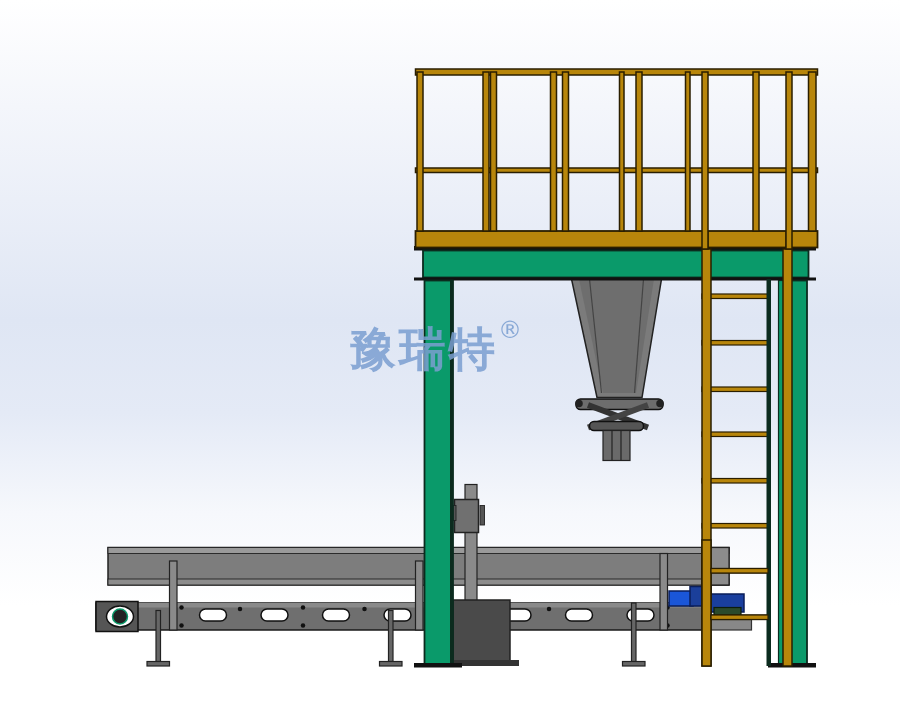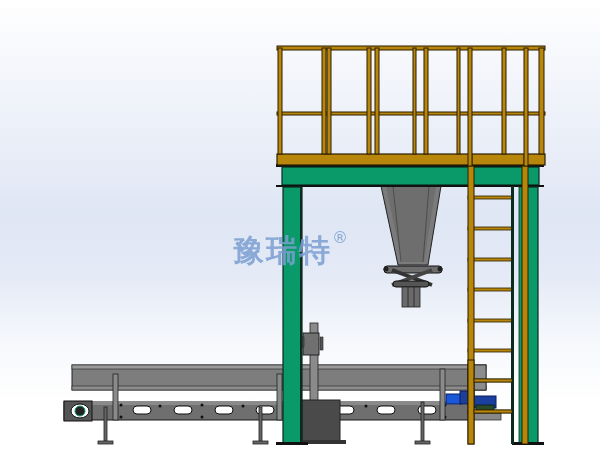--- a/index.html
+++ b/index.html
@@ -1,20 +1,20 @@
 <!DOCTYPE html>
 <html><head>
 <meta charset="utf-8">
 <style>
   html, body { margin:0; padding:0; }
   body { width:600px; height:475px; overflow:hidden; position:relative;
     background: linear-gradient(to bottom, #ffffff 0%, #f4f6fb 15%, #dfe6f4 45%, #e4eaf6 58%, #f6f8fc 72%, #ffffff 85%, #ffffff 100%);
     font-family: "DejaVu Sans", sans-serif; }
   #scene { position:absolute; left:0; top:0; width:600px; height:475px; }
-  .watermark { position:absolute; left:233px; top:230px; font-size:31px; font-weight:bold;
+  .watermark { position:absolute; left:233px; top:212px; font-size:31px; font-weight:bold;
     color:#7b9fd1; letter-spacing:2px; opacity:0.85; font-family:"DejaVu Sans", sans-serif; }
   .watermark sup { font-size:16px; font-weight:normal; vertical-align:top; position:relative; top:-2px; }
 </style>
 </head>
 <body>
 
 <svg id="scene" viewBox="0 0 600 475" xmlns="http://www.w3.org/2000/svg">
 
   <g>
     <rect x="72" y="365" width="414" height="25" fill="#7d7d7d" stroke="#222" stroke-width="1"></rect>

